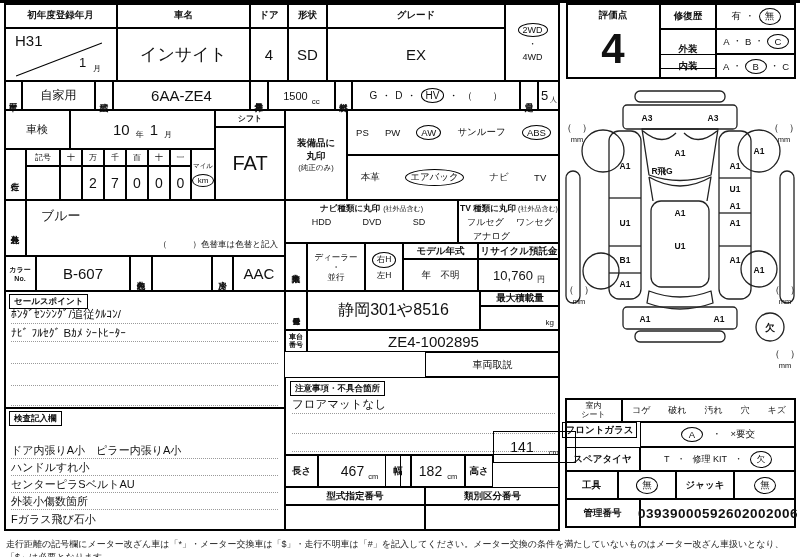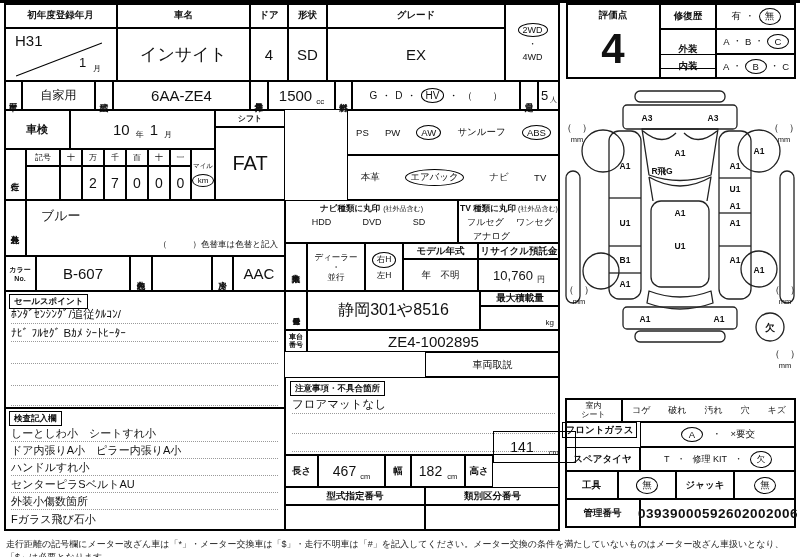--- a/index.html
+++ b/index.html
@@ -48,40 +48,40 @@
     <span>・</span>
     <span>4WD</span>
   </div>
 
   <div class="a bd v" style="left:4px;top:81px;width:18px;height:29px">車歴</div>
   <div class="a bd cc" style="left:22px;top:81px;width:73px;height:29px;font-size:12px">自家用</div>
   <div class="a bd v" style="left:95px;top:81px;width:18px;height:29px">型式</div>
   <div class="a bd cc" style="left:113px;top:81px;width:137px;height:29px;font-size:15px">6AA-ZE4</div>
   <div class="a bd v" style="left:250px;top:81px;width:18px;height:29px">排気量</div>
   <div class="a bd cc" style="left:268px;top:81px;width:67px;height:29px;gap:4px">
-    <span style="font-size:15px">1500</span>
+    <span style="font-size:11px">1500</span>
     <span style="font-size:8px;align-self:flex-end;padding-bottom:3px">cc</span>
   </div>
   <div class="a bd v" style="left:335px;top:81px;width:17px;height:29px">燃料</div>
   <div class="a bd cc" style="left:352px;top:81px;width:168px;height:29px;font-size:10px;gap:4px">
     <span>G</span>
     <span>・</span>
     <span>D</span>
     <span>・</span>
     <span class="circ">HV</span>
     <span>・</span>
     <span>（　　）</span>
   </div>
   <div class="a bd v" style="left:520px;top:81px;width:18px;height:29px">定員</div>
   <div class="a bd cc" style="left:538px;top:81px;width:22px;height:29px;gap:2px">
     <span style="font-size:13px">5</span>
     <span style="font-size:7px;align-self:flex-end;padding-bottom:4px">人</span>
   </div>
 
-  <div class="a bd cc" style="left:4px;top:110px;width:66px;height:39px;font-size:11px;font-weight:bold">車検</div>
+  <div class="a bd cc" style="left:4px;top:110px;width:66px;height:39px;font-size:11px;font-weight:normal">車検</div>
   <div class="a bd cc" style="left:70px;top:110px;width:145px;height:39px;gap:6px">
     <span style="font-size:15px">10</span>
     <span style="font-size:8px;padding-top:10px">年</span>
     <span style="font-size:15px">1</span>
     <span style="font-size:8px;padding-top:10px">月</span>
   </div>
 
   <div class="a bd v" style="left:4px;top:149px;width:22px;height:51px">走行</div>
   <div class="a bd cc" style="left:26px;top:149px;width:34px;height:17px;font-size:8px">記号</div>
   <div class="a bd cc" style="left:60px;top:149px;width:22px;height:17px;font-size:8px">十</div>
@@ -98,20 +98,25 @@
   <div class="a bd cc" style="left:148px;top:166px;width:22px;height:34px;font-size:14px">0</div>
   <div class="a bd cc" style="left:170px;top:166px;width:21px;height:34px;font-size:14px">0</div>
   <div class="a bd col" style="left:191px;top:149px;width:24px;height:51px;gap:3px">
     <span style="font-size:6.5px">マイル</span>
     <span class="circ" style="font-size:8px">km</span>
   </div>
 
   <div class="a bd cc" style="left:215px;top:110px;width:70px;height:17px;font-size:8px;font-weight:bold">シフト</div>
   <div class="a bd cc" style="left:215px;top:127px;width:70px;height:73px;font-size:20px">FAT</div>
 
+  <div class="a bd col" style="left:285px;top:110px;width:62px;height:90px">
+    <span class="hdr">装備品に</span>
+    <span class="hdr">丸印</span>
+    <span style="font-size:7.5px">(純正のみ)</span>
+  </div>
   <div class="a bd sa" style="left:347px;top:110px;width:213px;height:45px;font-size:9.5px">
     <span>PS</span>
     <span>PW</span>
     <span class="circ">AW</span>
     <span>サンルーフ</span>
     <span class="circ">ABS</span>
   </div>
   <div class="a bd sa" style="left:347px;top:155px;width:213px;height:45px;font-size:9.5px">
     <span>本革</span>
     <span class="circ">エアバック</span>
@@ -203,21 +208,21 @@
   <div class="a bd cc" style="left:425px;top:352px;width:135px;height:25px;font-size:10px">車両取説</div>
 
   <div class="a bd" style="left:285px;top:377px;width:275px;height:78px">
     <span class="tag a" style="left:4px;top:3px">注意事項・不具合箇所</span>
     <div class="a dl" style="left:6px;top:17px;width:263px;height:19px;font-size:11.5px;display:flex;align-items:center">フロアマットなし</div>
     <div class="a dl" style="left:6px;top:36px;width:263px;height:20px"></div>
     <div class="a dl" style="left:6px;top:56px;width:263px;height:18px"></div>
   </div>
 
   <div class="a bd cc hdr" style="left:285px;top:455px;width:33px;height:32px">長さ</div>
-  <div class="a bd cc" style="left:318px;top:455px;width:67px;height:32px;gap:4px">
+  <div class="a bd cc" style="left:318px;top:455px;width:83px;height:32px;gap:4px">
     <span style="font-size:14px">467</span>
     <span style="font-size:7.5px;align-self:flex-end;padding-bottom:5px">cm</span>
   </div>
   <div class="a bd cc hdr" style="left:385px;top:455px;width:26px;height:32px">幅</div>
   <div class="a bd cc" style="left:411px;top:455px;width:54px;height:32px;gap:5px">
     <span style="font-size:14px">182</span>
     <span style="font-size:7.5px;align-self:flex-end;padding-bottom:5px">cm</span>
   </div>
   <div class="a bd cc hdr" style="left:465px;top:455px;width:28px;height:32px">高さ</div>
   <div class="a bd cc" style="left:493px;top:431px;width:83px;height:32px;gap:15px">
@@ -225,21 +230,20 @@
     <span style="font-size:7.5px;align-self:flex-end;padding-bottom:5px">cm</span>
   </div>
 
   <div class="a bd cc hdr" style="left:285px;top:487px;width:140px;height:18px">型式指定番号</div>
   <div class="a bd" style="left:285px;top:505px;width:140px;height:26px"></div>
   <div class="a bd cc hdr" style="left:425px;top:487px;width:135px;height:18px">類別区分番号</div>
   <div class="a bd" style="left:425px;top:505px;width:135px;height:26px"></div>
 
   <div class="a bd" style="left:4px;top:408px;width:281px;height:123px">
     <span class="tag a" style="left:4px;top:2px">検査記入欄</span>
-    <div class="a dl" style="left:6px;top:16px;width:267px;height:17px;font-size:11px;display:flex;align-items:center">しーとしわ小　シートすれ小</div>
     <div class="a dl" style="left:6px;top:33px;width:267px;height:17px;font-size:11px;display:flex;align-items:center">ドア内張りA小　ピラー内張りA小</div>
     <div class="a dl" style="left:6px;top:50px;width:267px;height:17px;font-size:11px;display:flex;align-items:center">ハンドルすれ小</div>
     <div class="a dl" style="left:6px;top:84px;width:267px;height:17px;font-size:11px;display:flex;align-items:center">外装小傷数箇所</div>
     <div class="a dl" style="left:6px;top:67px;width:267px;height:17px;font-size:11px;display:flex;align-items:center">センターピラSベルトAU</div>
     <div class="a" style="left:6px;top:101px;width:267px;height:18px;font-size:11px;display:flex;align-items:center">Fガラス飛び石小</div>
   </div>
 
   <div class="a bd2" style="left:566px;top:3px;width:230px;height:76px"></div>
   <div class="a bd" style="left:566px;top:3px;width:94px;height:76px">
     <div class="a cc hdr" style="left:0;top:4px;width:100%;height:14px">評価点</div>

